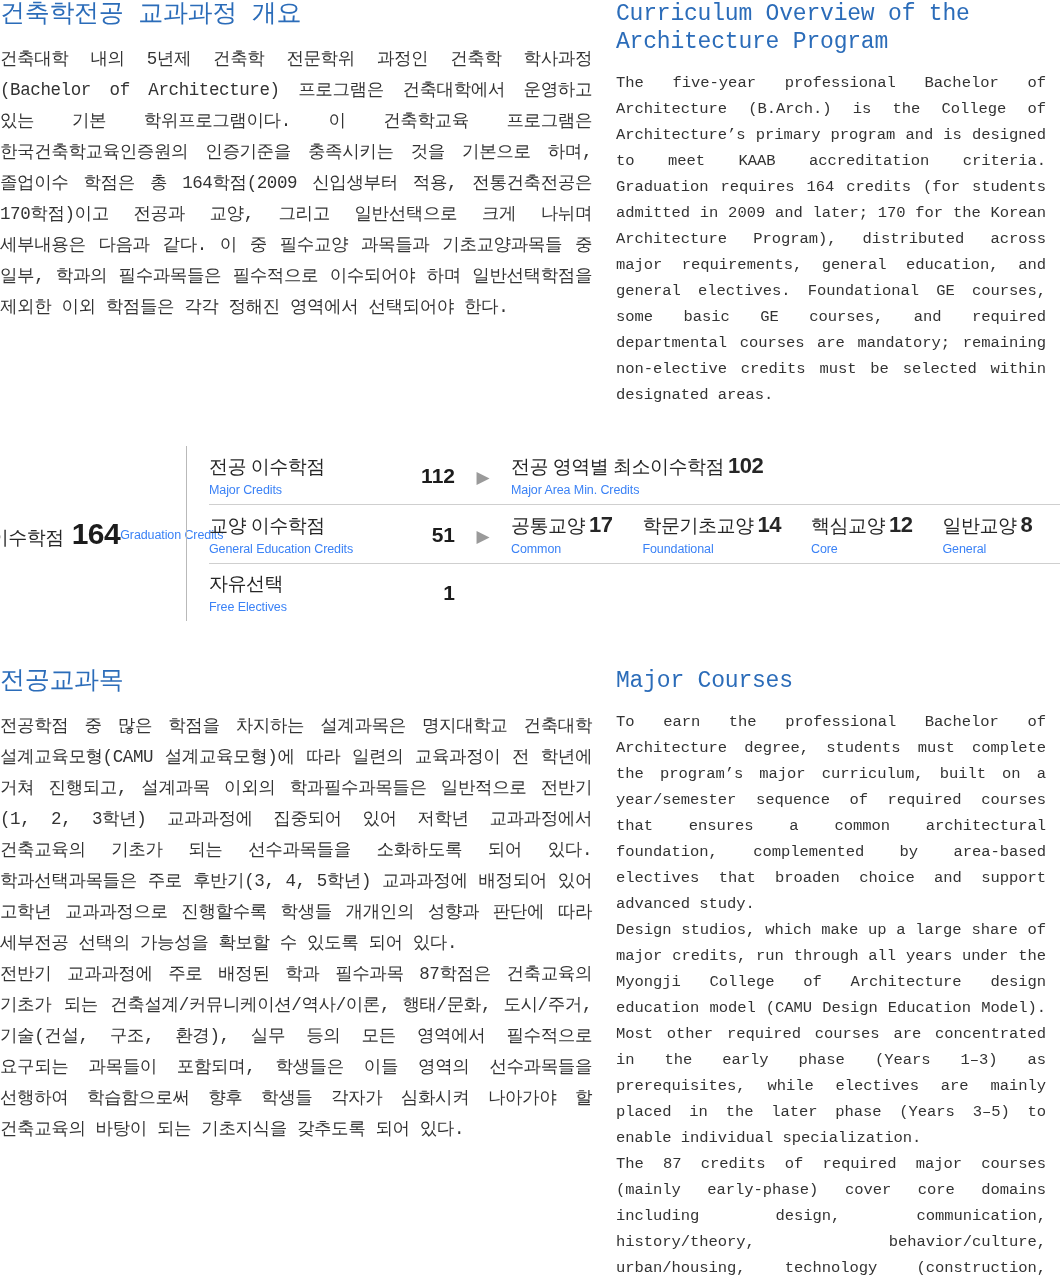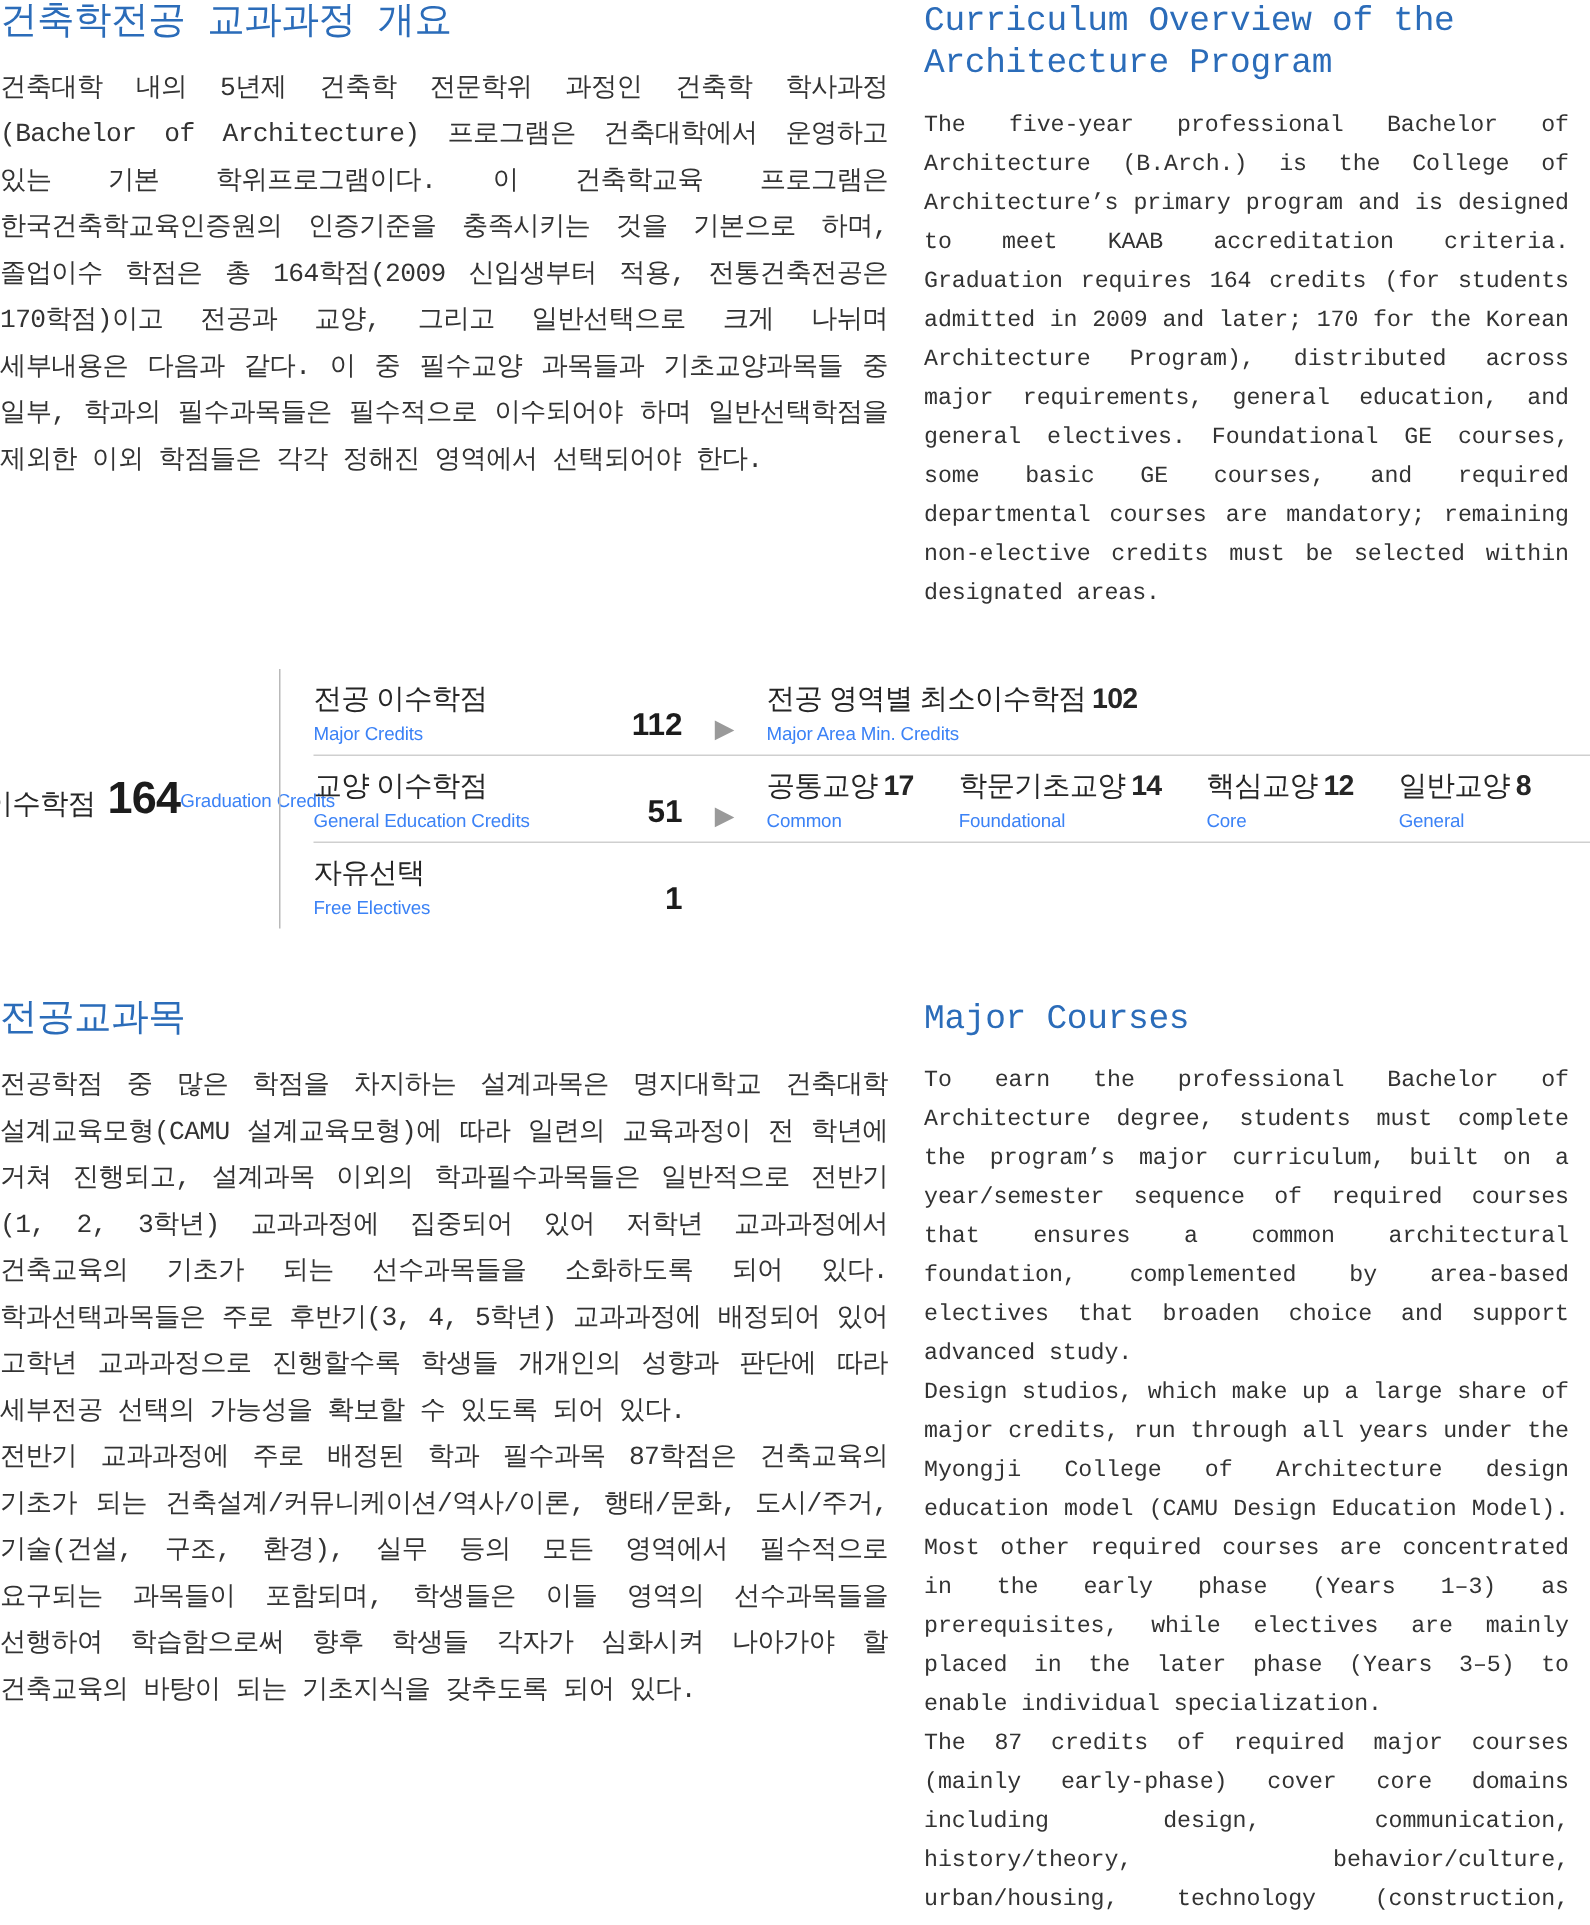--- a/index.html
+++ b/index.html
@@ -115,21 +115,21 @@
 
   .credits-right {
     flex: 1 1 auto;
     border-left: 1px solid #b9b9b9;
     padding-left: 22px;
     box-sizing: border-box;
   }
 
   .crow {
     display: flex;
-    align-items: flex-end;
+    align-items: center;
     padding: 7px 0 7px 0;
   }
   .crow.bordered { border-bottom: 1px solid #cfcfcf; }
 
   .cell-first {
     width: 190px;
     flex: 0 0 190px;
   }
   .cell-num {
     width: 56px;
@@ -153,21 +153,21 @@
     display: flex;
   }
   .ko-label {
     font-size: 19px;
     color: #262626;
     letter-spacing: -0.5px;
     white-space: nowrap;
   }
   .ko-label .n {
     font-weight: bold;
-    font-size: 19px;
+    font-size: 22px;
     margin-left: 4px;
   }
   .seg { margin-right: 30px; }
   .seg:last-child { margin-right: 0; }
 
   .spacer-lg { height: 46px; }
 </style>
 </head>
 <body>
 

